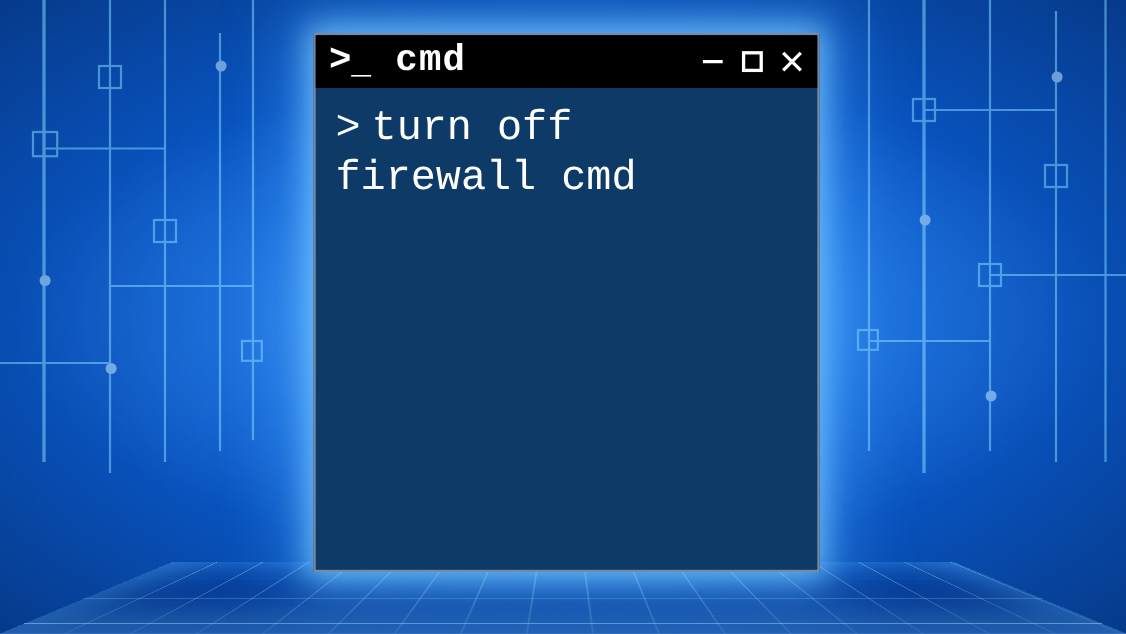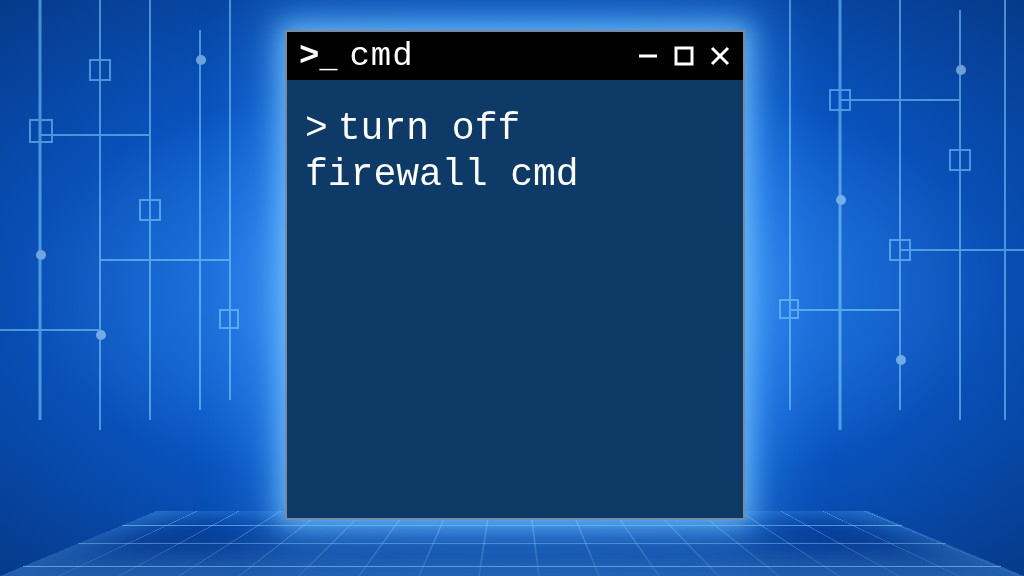--- a/index.html
+++ b/index.html
@@ -96,24 +96,24 @@
     }
     .prompt-icon .underscore {
       font-size: 30px;
       margin-left: 2px;
       position: relative;
       top: 2px;
     }
     .title-text {
       color: #ffffff;
       font-size: 34px;
-      font-weight: normal;
+      font-weight: bold;
       letter-spacing: 1px;
       flex: 1;
-      margin-left: 4px;
+      margin-left: 14px;
     }
     .window-controls {
       display: flex;
       align-items: center;
       gap: 10px;
     }
     .ctrl {
       width: 26px;
       height: 26px;
       display: flex;
@@ -125,21 +125,20 @@
       display: block;
     }
     .terminal-body {
       padding: 14px 18px;
       color: #ffffff;
       font-size: 38px;
       line-height: 1.22;
       font-family: 'Consolas', 'Courier New', monospace;
       white-space: pre-wrap;
       word-break: break-word;
-      margin-top: 12px;
     }
     .terminal-body .prompt-char {
       margin-right: 10px;
     }
   </style>
 </head>
 <body>
 
 <div class="bg-layer">
   <svg class="circuits" width="1024" height="576">

